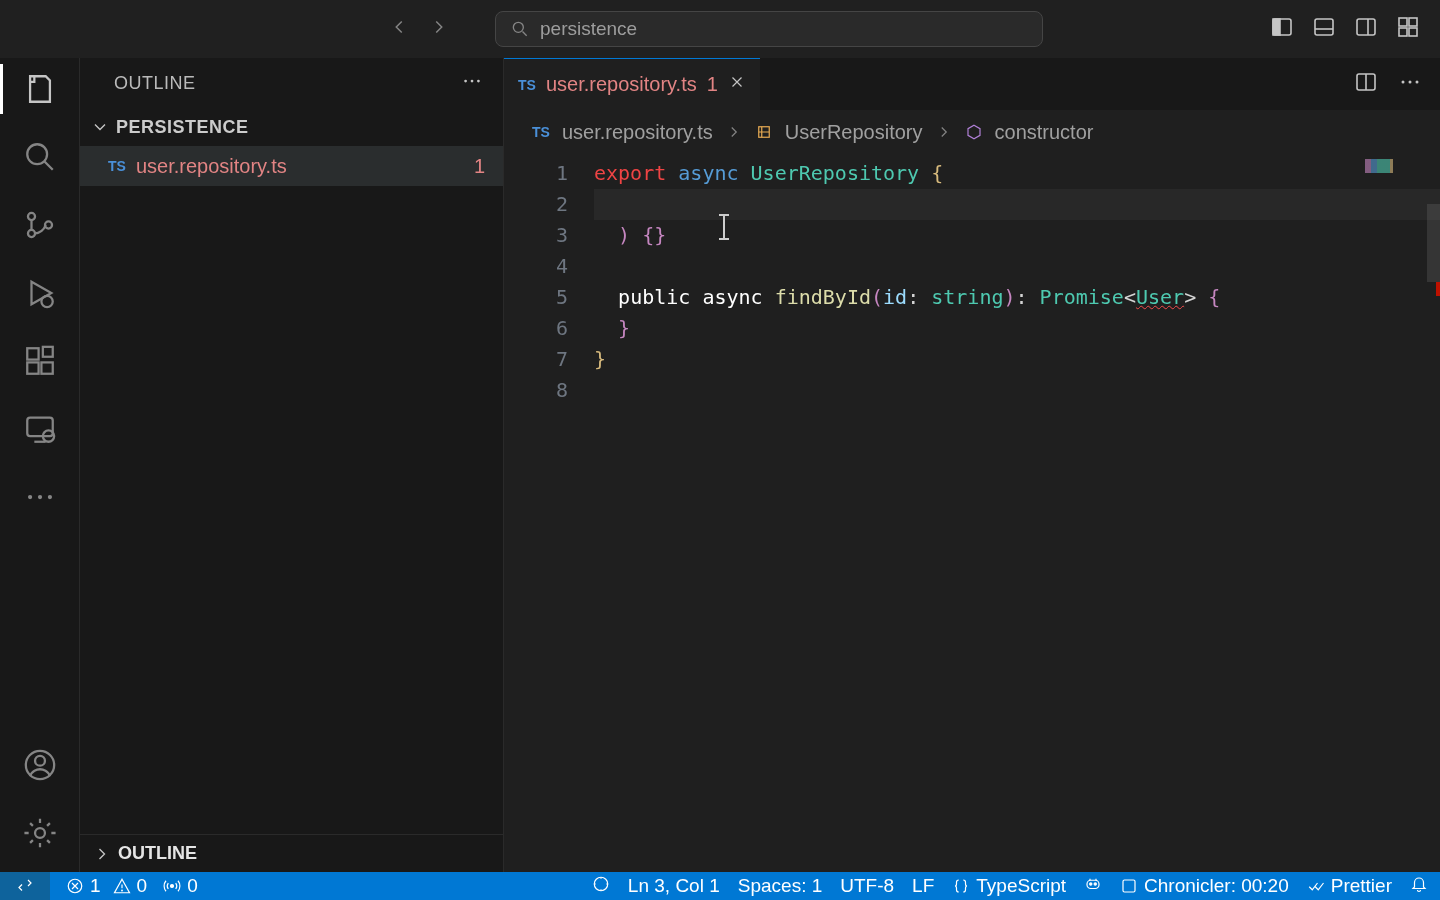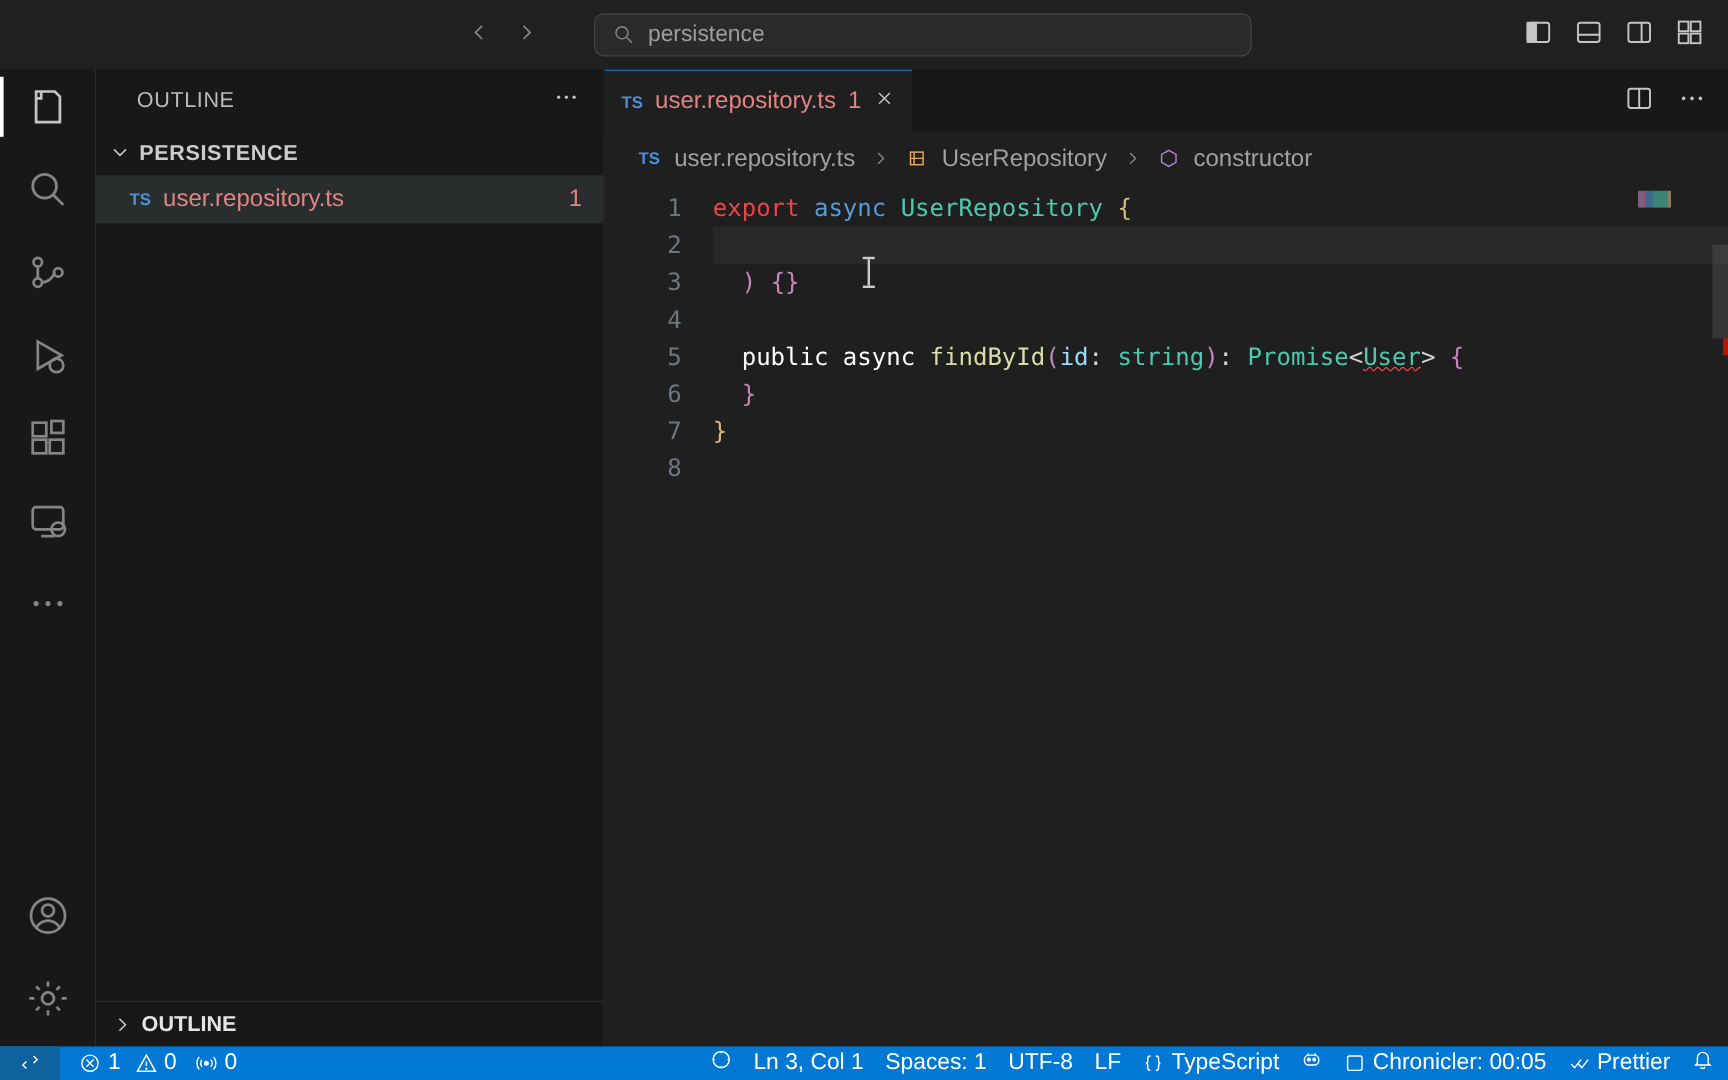--- a/index.html
+++ b/index.html
@@ -445,21 +445,21 @@
     <span><svg viewBox="0 0 24 24" class="icon-white">
           <rect x="4" y="7" width="16" height="11" rx="5"></rect>
           <circle cx="9" cy="12" r="1.5" fill="#fff"></circle>
           <circle cx="15" cy="12" r="1.5" fill="#fff"></circle>
           <path d="M8 7V5M16 7V5"></path>
         </svg></span>
     <span class="seg" style="margin:0">
       <svg viewBox="0 0 24 24" class="icon-white">
           <rect x="4" y="4" width="16" height="16" rx="2"></rect>
         </svg>
-      <span>Chronicler: 00:05</span>
+      <span>Chronicler: 00:20</span>
     </span>
     <span class="seg" style="margin:0">
       <svg viewBox="0 0 24 24" class="icon-white">
           <path d="M3 13l4 4 7-9M11 13l4 4 7-9"></path>
         </svg>
       <span>Prettier</span>
     </span>
     <span><svg viewBox="0 0 24 24" class="icon-white">
           <path d="M6 16V10a6 6 0 1112 0v6l2 2H4l2-2zM10 20a2 2 0 004 0"></path>
         </svg></span>

